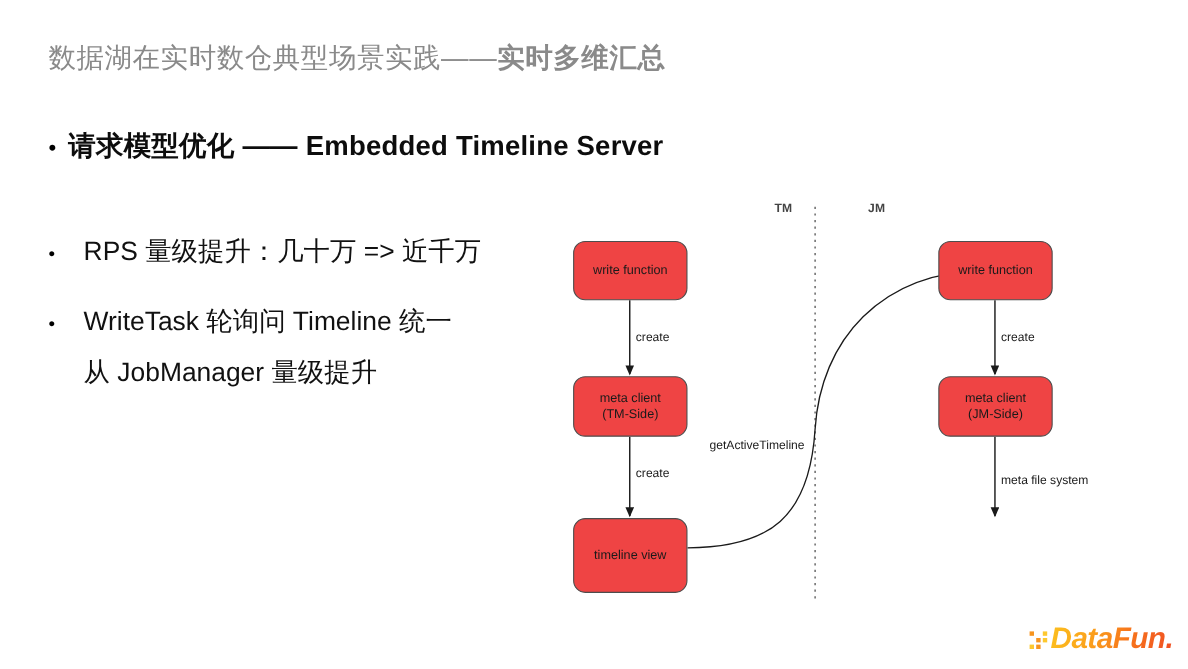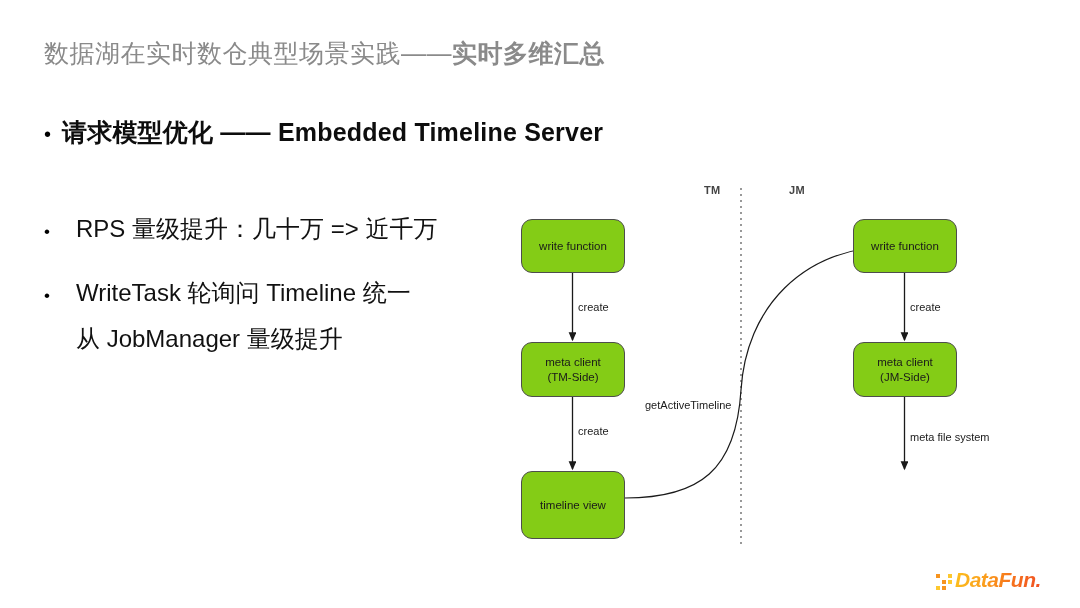--- a/index.html
+++ b/index.html
@@ -88,21 +88,21 @@
     top: 170px;
     width: 560px;
     height: 390px;
   }
   #diagram svg { display: block; }
 
   .node-box {
     position: absolute;
     border: 1.3px solid #4d4d4d;
     border-radius: 11px;
-    background: #84cc16;
+    background: #ef4444;
     box-sizing: border-box;
     display: flex;
     align-items: center;
     justify-content: center;
     text-align: center;
     font-size: 11.5px;
     color: #1a1a1a;
     line-height: 15px;
   }
   .node-box .node-line { display: block; }
@@ -133,21 +133,21 @@
   #logo-dots {
     display: grid;
     grid-template-columns: repeat(3, 4px);
     grid-template-rows: repeat(3, 4px);
     gap: 2px;
     margin-right: 3px;
     margin-top: 3px;
   }
   #logo-dots i { display: block; width: 4px; height: 4px; }
   #logo-wordmark {
-    font-size: 21px;
+    font-size: 27px;
     font-weight: bold;
     font-style: italic;
     letter-spacing: -0.5px;
     background: linear-gradient(100deg, #fcc01e 0%, #fba21c 32%, #f7761b 62%, #f04e23 100%);
     -webkit-background-clip: text;
     background-clip: text;
     color: transparent;
     line-height: 30px;
   }
 </style>

